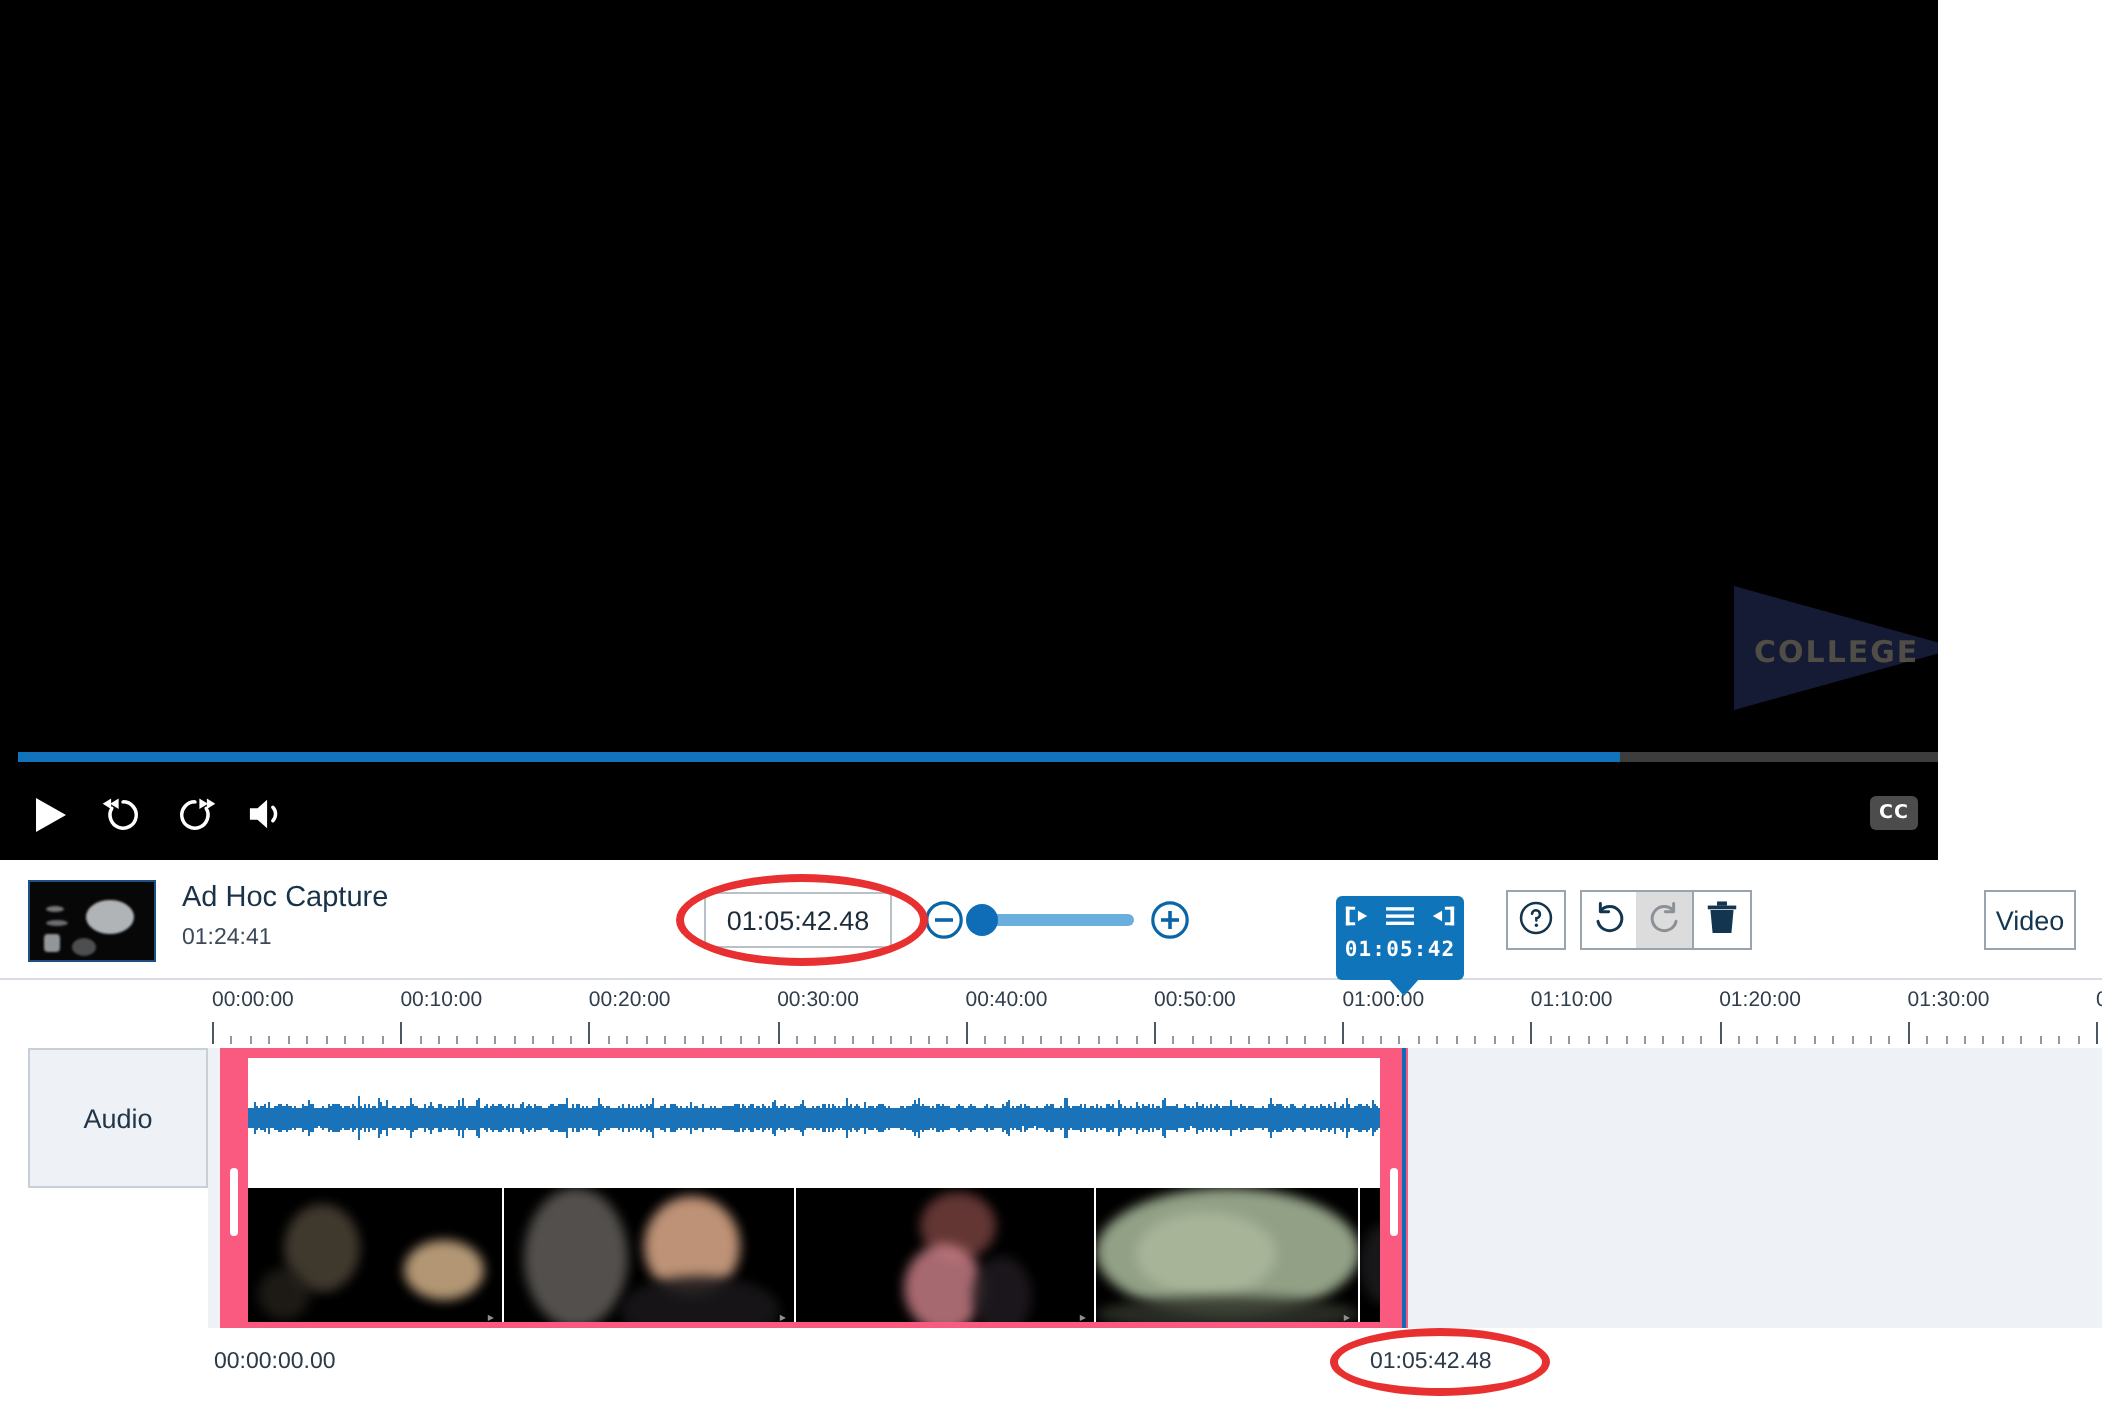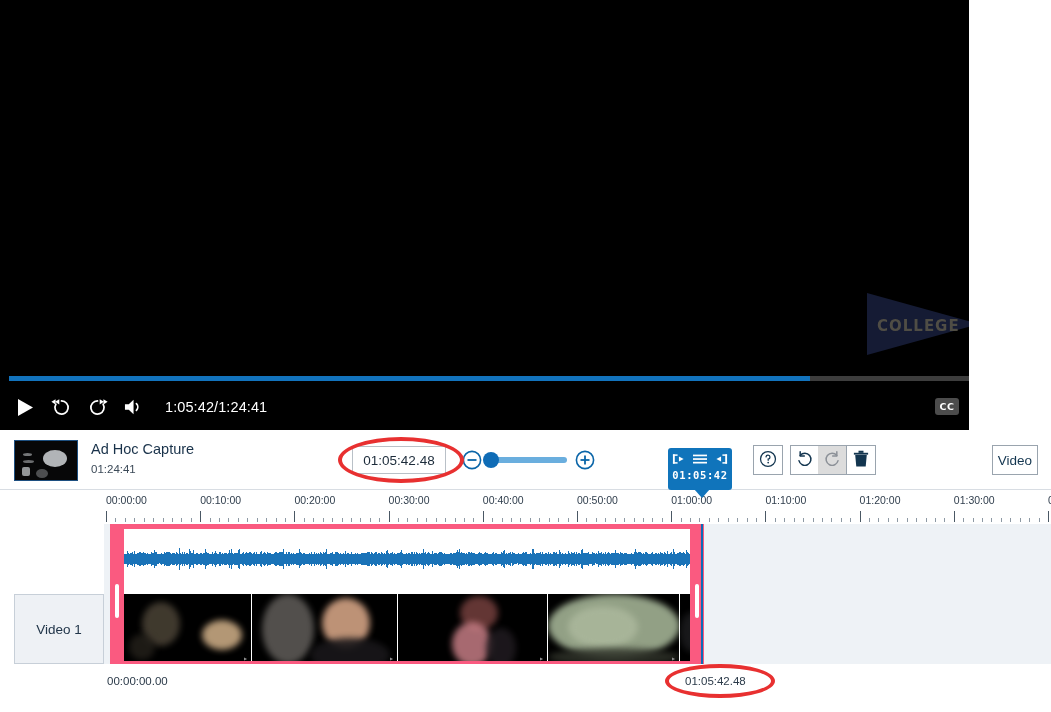--- a/index.html
+++ b/index.html
@@ -478,21 +478,20 @@
 
       <div class="ctl" style="left:117px;width:34px;">
         <span>
           <svg width="21" height="18" viewBox="0 0 22 18">
             <polygon points="1,6 5,6 10,1.5 10,16.5 5,12 1,12" fill="#fff"></polygon>
             <path d="M13 5.5 A5 5 0 0 1 13 12.5" fill="none" stroke="#fff" stroke-width="1.8" stroke-linecap="round"></path>
           </svg>
         </span>
       </div>
 
-      <div class="time-display">1:05:42/1:24:41</div>
 
       <div class="cc-badge">CC</div>
 
       <div class="speed-badge">1x</div>
 
       <div class="ctl" style="left:1010px;width:34px;">
         <span>
           <svg width="21" height="21" viewBox="0 0 24 24">
             <path fill="#fff" d="M12 8.2a3.8 3.8 0 1 0 0 7.6 3.8 3.8 0 0 0 0-7.6zm0 5.8a2 2 0 1 1 0-4 2 2 0 0 1 0 4z"></path>
             <path fill="#fff" d="M21 13.6v-3.2l-2.4-.4a6.9 6.9 0 0 0-.8-1.9l1.4-2-2.3-2.3-2 1.4a6.9 6.9 0 0 0-1.9-.8L12.6 2h-3.2l-.4 2.4c-.67.18-1.3.45-1.9.8l-2-1.4L2.8 6.1l1.4 2c-.35.6-.62 1.23-.8 1.9L1 10.4v3.2l2.4.4c.18.67.45 1.3.8 1.9l-1.4 2 2.3 2.3 2-1.4c.6.35 1.23.62 1.9.8l.4 2.4h3.2l.4-2.4c.67-.18 1.3-.45 1.9-.8l2 1.4 2.3-2.3-1.4-2c.35-.6.62-1.23.8-1.9z"></path>
@@ -688,22 +687,22 @@
         <div class="tick-minor" style="left: 906.32px;"></div>
         <div class="tick-minor" style="left: 915.74px;"></div>
         <div class="tick-minor" style="left: 925.16px;"></div>
         <div class="tick-minor" style="left: 934.58px;"></div>
         <div class="ruler-label" style="left: 944px;">01:4</div>
         <div class="tick-major" style="left: 944px;"></div>
       </div>
 
     <div class="tracks">
 
-      <div class="track-label" style="top:70px;">
-        <span>Video 1</span>
+      <div class="track-label" style="top:0;">
+        <span>Audio</span>
       </div>
 
       <div class="track-body audio" style="top:0;">
         <div class="clip-region audio-clip" id="audioClip" style="left: 6px; width: 594px;">
           <div class="wave" id="wave">
               <div class="wave-bar" style="left: 0px; top: 29.1983px; height: 11.6034px;"></div>
               <div class="wave-bar" style="left: 1px; top: 29.9736px; height: 10.0528px;"></div>
               <div class="wave-bar" style="left: 2px; top: 29.1682px; height: 11.6636px;"></div>
               <div class="wave-bar" style="left: 3px; top: 28.6199px; height: 12.7603px;"></div>
               <div class="wave-bar" style="left: 4px; top: 29.1429px; height: 11.7143px;"></div>

